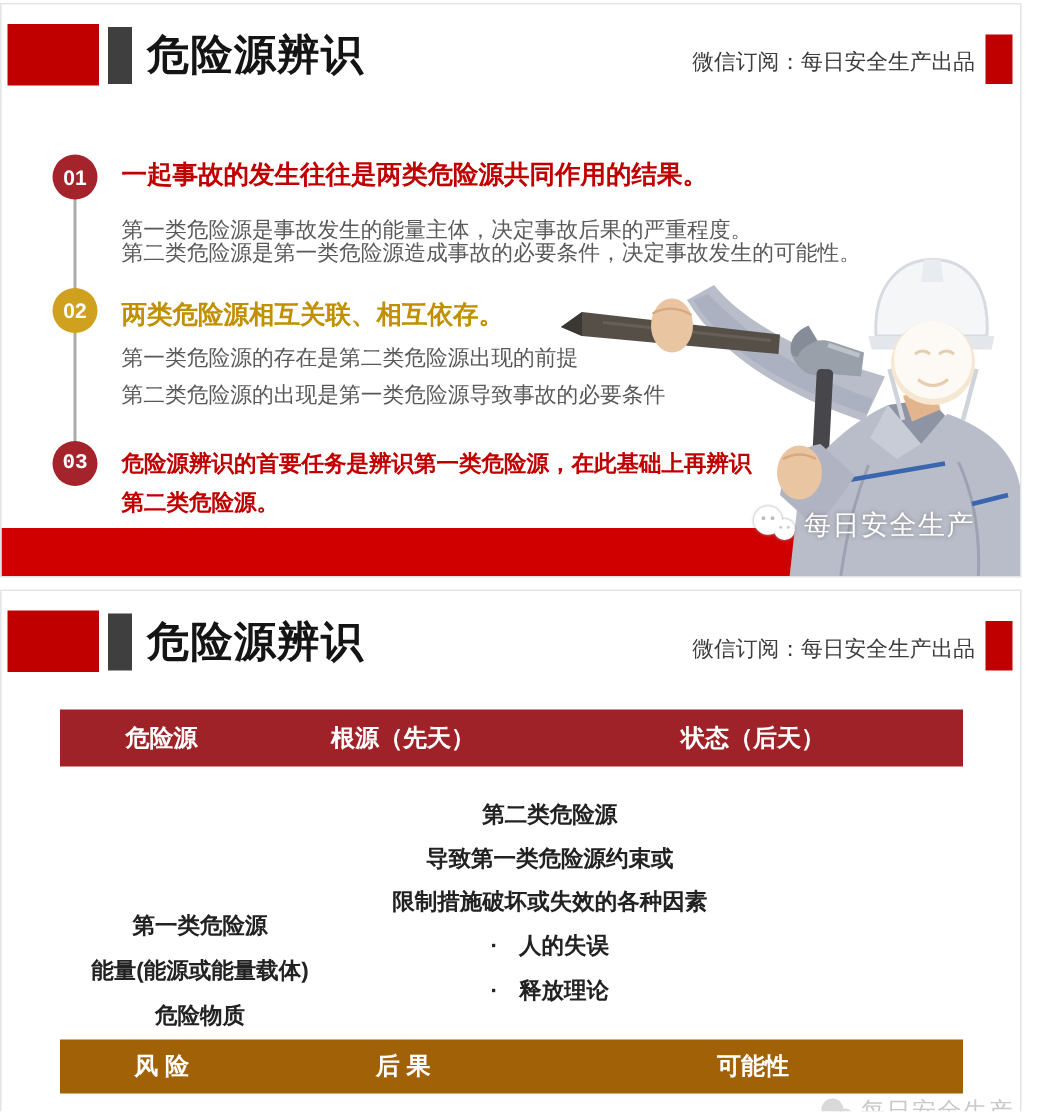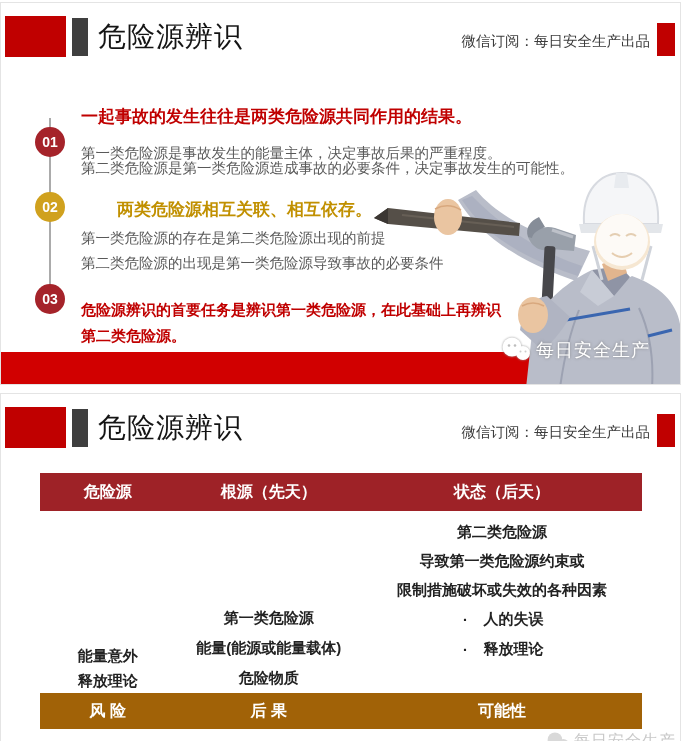--- a/index.html
+++ b/index.html
@@ -5,32 +5,32 @@
   html,body{margin:0;padding:0;background:#ffffff;}
   body{font-family:"Liberation Sans","DejaVu Sans",sans-serif;}
   .page{position:relative;width:691px;height:741px;background:#ffffff;overflow:hidden;}
   .slide{position:absolute;left:0;width:681px;background:#ffffff;border:1px solid #e4e4e4;overflow:hidden;box-sizing:border-box;}
   .slide1{top:2px;height:383px;}
   .slide2{top:393px;height:360px;}
 
   
   .hdr-red-block{position:absolute;left:4px;top:13px;width:61px;height:41px;background:#c00000;}
   .hdr-dark-bar{position:absolute;left:71px;top:15px;width:16px;height:38px;background:#3f3f3f;}
-  .slide-title{position:absolute;left:97px;top:15px;margin:0;font-size:28px;font-weight:normal;color:#141414;letter-spacing:1px;}
+  .slide-title{position:absolute;left:97px;top:15px;margin:0;font-size:28px;font-weight:bold;color:#141414;letter-spacing:1px;}
   .hdr-sub{position:absolute;right:30px;top:29px;font-size:14.5px;color:#3c3c3c;white-space:nowrap;}
   .hdr-right-block{position:absolute;right:5px;top:20px;width:18px;height:33px;background:#c00000;}
 
   
   .timeline-line{position:absolute;left:48px;top:115px;width:2px;height:190px;background:#ababab;z-index:1;}
   .num-circle{position:absolute;width:30px;height:30px;border-radius:50%;color:#fff;font-size:14px;font-weight:bold;display:flex;align-items:center;justify-content:center;z-index:2;}
   .nc-red{background:#a5232a;}
   .nc-gold{background:#d0a11e;}
   .pt-heading{position:absolute;left:80px;font-size:17px;font-weight:bold;white-space:nowrap;z-index:2;text-align:center;}
   .pt-heading.red{color:#c00000;}
-  .pt-heading.gold{color:#c19000;margin-left:36px;}
+  .pt-heading.gold{color:#c19000;}
   .pt-line{position:absolute;left:80px;font-size:14.5px;color:#595959;white-space:nowrap;z-index:2;}
   .pt3-wrap{position:absolute;left:80px;top:294px;font-size:15px;font-weight:bold;color:#c00000;line-height:26px;z-index:3;}
 
   .bottom-bar{position:absolute;left:0;right:0;bottom:0;height:32px;background:#d10000;z-index:1;}
   .worker{position:absolute;left:329px;top:93px;width:350px;height:292px;z-index:2;}
 
   .watermark{position:absolute;top:334px;right:30px;display:flex;align-items:center;gap:5px;z-index:4;}
   .watermark .wm-text{color:#ffffff;font-size:18px;font-weight:500;letter-spacing:1px;text-shadow:0 0 3px rgba(110,110,110,.8);white-space:nowrap;}
   .wm-icon{filter:drop-shadow(0 0 1px #9a9a9a);}
 
@@ -39,21 +39,21 @@
   .tbl-row{display:flex;width:100%;}
   .tbl-head{height:38px;background:#9e2227;color:#ffffff;font-size:16px;font-weight:bold;align-items:center;}
   .tbl-foot{height:36px;background:#a16207;color:#ffffff;font-size:16px;font-weight:bold;align-items:center;}
   .c1{width:22.5%;text-align:center;}
   .c2{width:31%;text-align:center;}
   .c3{width:46.5%;text-align:center;}
   .tbl-body{height:182px;color:#222222;font-weight:bold;font-size:15px;}
   .body-col{display:flex;flex-direction:column;justify-content:flex-end;align-items:center;}
   .col1-cell{line-height:25px;}
   .col2-cell{line-height:30px;}
-  .col3-cell{justify-content:flex-start;padding-top:8px;font-family:Liberation Mono, monospace;}
+  .col3-cell{justify-content:flex-start;padding-top:18px;}
   .col3-line{line-height:29px;}
   .bullet-line{line-height:30px;}
   .bullet-line:first-of-type{margin-top:6px;}
   .bullet-dot{display:inline-block;margin-right:14px;font-weight:bold;}
 
   .wm-bottom{position:absolute;top:337px;right:4px;display:flex;align-items:center;gap:4px;color:#c9c9c9;font-size:16px;letter-spacing:1px;white-space:nowrap;z-index:4;}
 </style>
 </head>
 <body>
 
@@ -64,31 +64,31 @@
     <header>
       <div class="hdr-red-block"></div>
       <div class="hdr-dark-bar"></div>
       <h1 class="slide-title">危险源辨识</h1>
       <div class="hdr-sub">微信订阅：每日安全生产出品</div>
       <div class="hdr-right-block"></div>
     </header>
 
     <div class="timeline-line"></div>
 
-    <div class="num-circle nc-red" style="left:34px;top:100px;margin-top:24px;">01</div>
+    <div class="num-circle nc-red" style="left:34px;top:100px;">01</div>
     <div class="pt-heading red" style="top:102px;">一起事故的发生往往是两类危险源共同作用的结果。</div>
     <div class="pt-line" style="top:141px;">第一类危险源是事故发生的能量主体，决定事故后果的严重程度。</div>
     <div class="pt-line" style="top:156px;">第二类危险源是第一类危险源造成事故的必要条件，决定事故发生的可能性。</div>
 
     <div class="num-circle nc-gold" style="left:34px;top:189px;">02</div>
     <div class="pt-heading gold" style="top:195px;">两类危险源相互关联、相互依存。</div>
     <div class="pt-line" style="top:226px;">第一类危险源的存在是第二类危险源出现的前提</div>
     <div class="pt-line" style="top:251px;">第二类危险源的出现是第一类危险源导致事故的必要条件</div>
 
-    <div class="num-circle nc-red" style="left:34px;top:281px;">03</div>
+    <div class="num-circle nc-red" style="left:34px;top:291px;font-family:Liberation Mono, monospace;">03</div>
     <div class="pt3-wrap">
       <div>危险源辨识的首要任务是辨识第一类危险源，在此基础上再辨识</div>
       <div>第二类危险源。</div>
     </div>
 
     <div class="bottom-bar"></div>
 
     <svg class="worker" viewBox="0 0 350 292" aria-hidden="true">
 
       <path d="M128,104 C150,140 190,166 246,185 L260,155 C212,141 170,123 146,94 Z" fill="#b9bdc9"></path>
@@ -162,24 +162,20 @@
 
     <div class="tbl">
 
       <div class="tbl-row tbl-head">
         <div class="c1">危险源</div>
         <div class="c2">根源（先天）</div>
         <div class="c3">状态（后天）</div>
       </div>
 
       <div class="tbl-row tbl-body">
-        <div class="c1 body-col">
-          <div class="col1-cell">能量意外</div>
-          <div class="col1-cell">释放理论</div>
-        </div>
         <div class="c2 body-col">
           <div class="col2-cell">第一类危险源</div>
           <div class="col2-cell">能量(能源或能量载体)</div>
           <div class="col2-cell">危险物质</div>
         </div>
         <div class="c3 body-col col3-cell">
           <div class="col3-line">第二类危险源</div>
           <div class="col3-line">导致第一类危险源约束或</div>
           <div class="col3-line">限制措施破坏或失效的各种因素</div>
           <div class="bullet-line"><span class="bullet-dot">·</span><span>人的失误</span></div>

